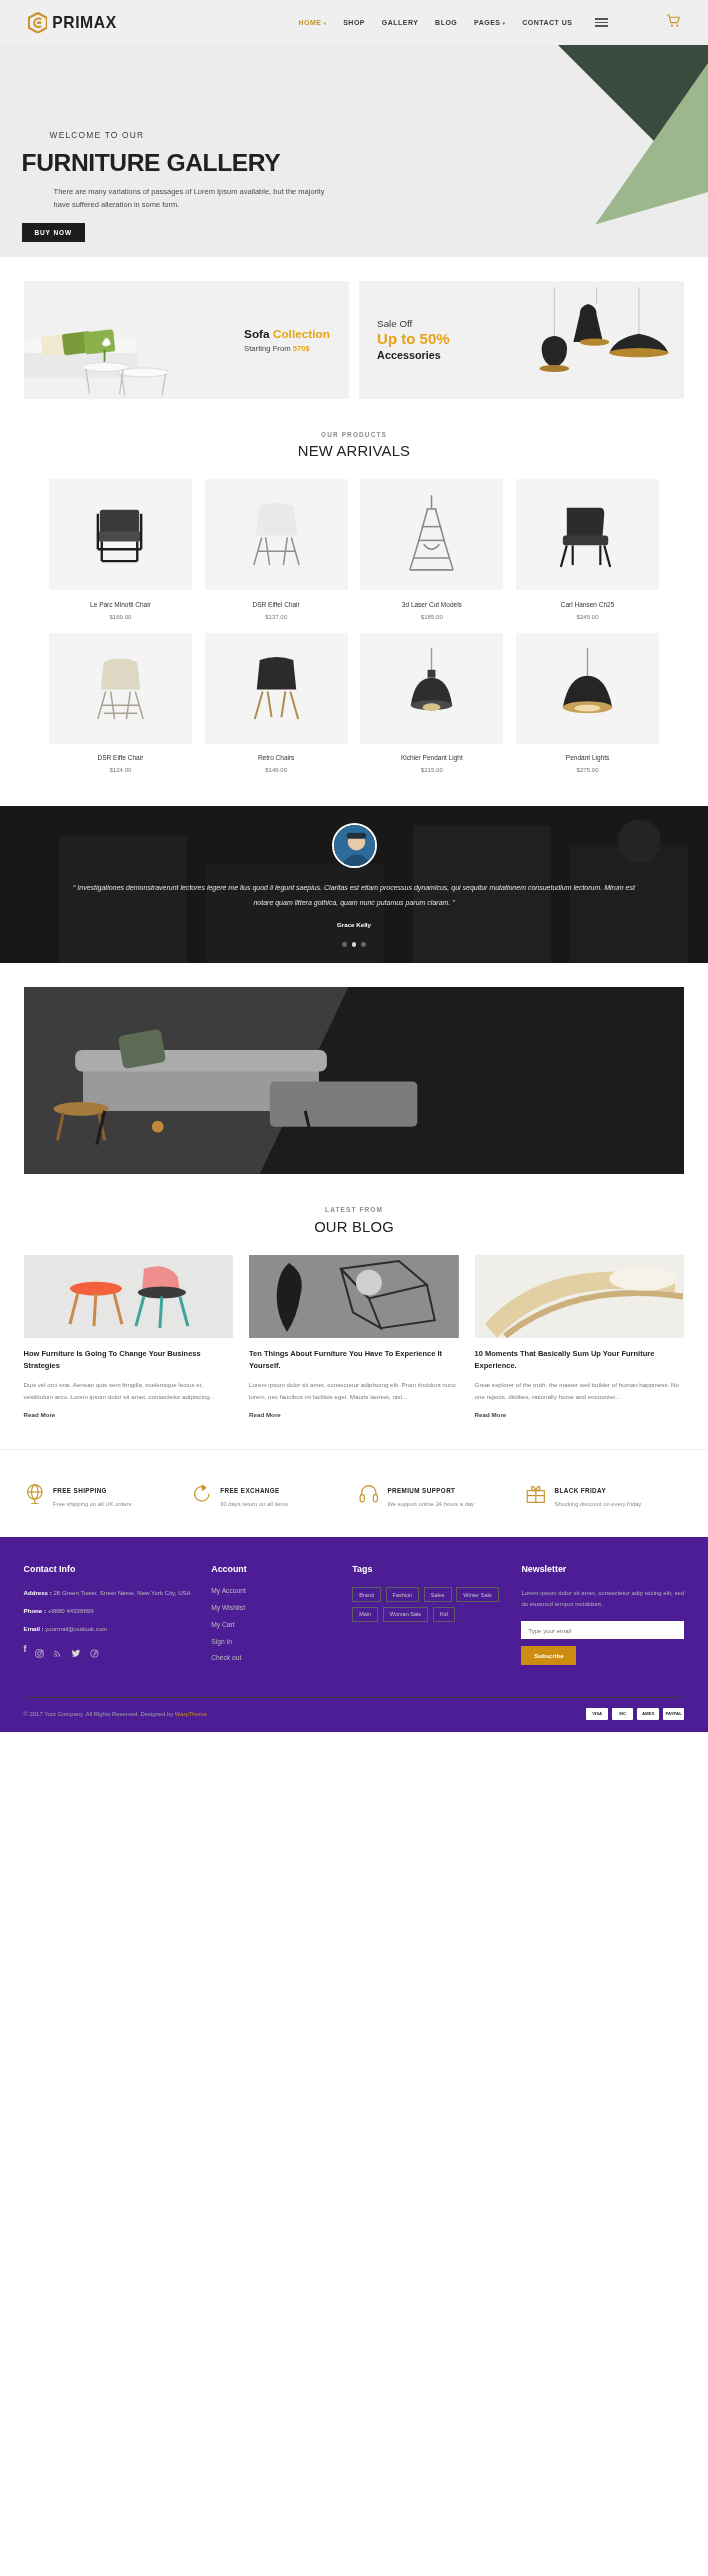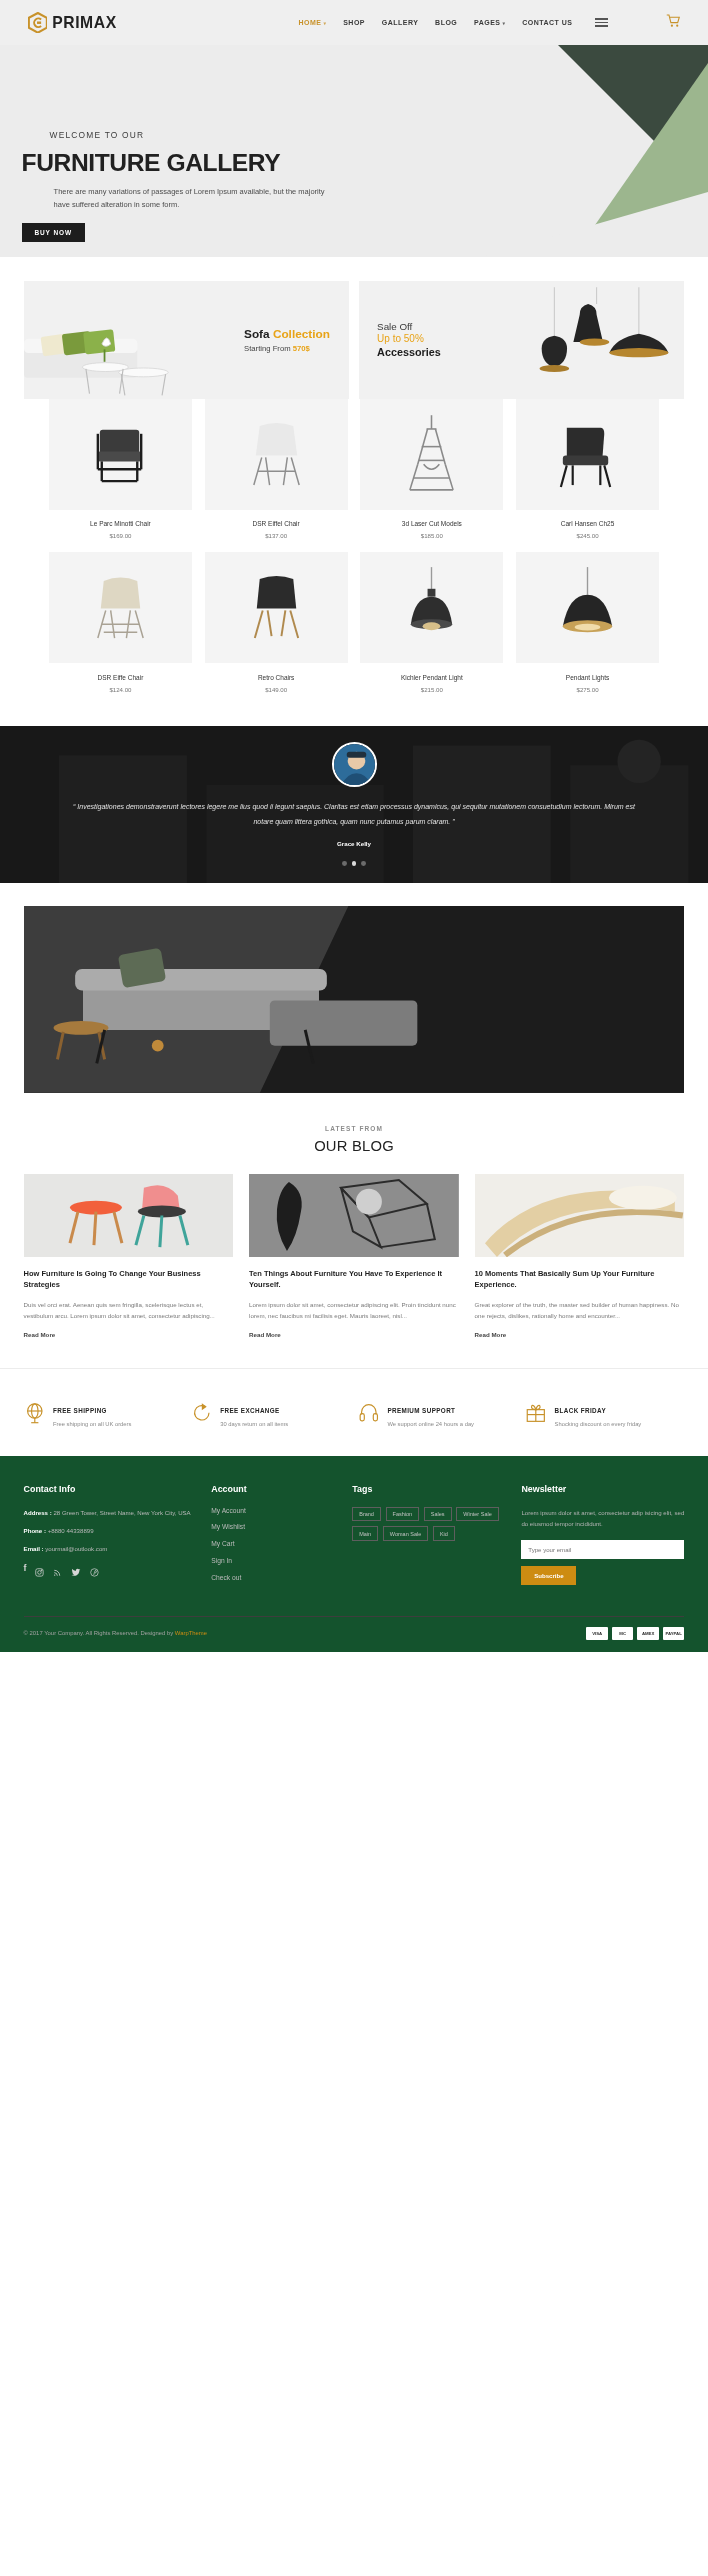--- a/index.html
+++ b/index.html
@@ -61,21 +61,21 @@
   .promos { display:flex; gap:10.8px; padding:23.6px 23.6px 0; }
   .promo { flex:1; height:118px; background:#f1f1f1; position:relative; overflow:hidden; display:flex; }
   .promo-a .art { position:absolute; left:0; bottom:0; width:58%; height:72%; }
   .promo-a .txt { margin-left:auto; align-self:center; padding-right:18.7px; text-align:left; }
   .promo-t1 { font-size:11.8px; font-weight:bold; color:#222; }
   .promo-t1 em { font-style:normal; color:#e8a317; }
   .promo-t2 { font-size:7.7px; color:#444; margin-top:3px; }
   .promo-t2 em { font-style:normal; color:#e8a317; font-weight:bold; }
   .promo-b .txt { align-self:center; padding-left:17.7px; }
   .pb1 { font-size:9.8px; color:#3a3a3a; }
-  .pb2 { font-size:10px; font-weight:normal; color:#e8a317; margin-top:1px; }
+  .pb2 { font-size:15px; font-weight:bold; color:#e8a317; margin-top:1px; }
   .pb3 { font-size:10.8px; font-weight:bold; color:#1d1d1d; margin-top:2px; }
   .promo-b .art { position:absolute; right:5.9px; top:0; width:52%; height:100%; }
 
   
   .sec-head { text-align:center; padding:32px 0 19.7px; }
   .sec-sup { font-size:6.5px; letter-spacing:1.1px; color:#8d8d8d; font-weight:bold; }
   .sec-title { font-size:14.8px; color:#222; margin-top:5.9px; letter-spacing:0.2px; }
 
   
   .prod-grid {
@@ -141,21 +141,21 @@
   .features {
     display:grid; grid-template-columns:repeat(4,1fr); gap:7.9px;
     padding:29.5px 23.6px 29.5px; border-top:1px solid #ececec; margin-top:27.6px;
   }
   .feat { display:flex; gap:7.9px; align-items:center; }
   .feat-ico { width:21.6px; height:21.6px; flex:none; color:#c8922a; }
   .feat-t { font-size:6.3px; font-weight:bold; letter-spacing:0.4px; color:#222; }
   .feat-s { font-size:5.8px; color:#8a8a8a; margin-top:3.9px; }
 
   
-  .footer { background:#14532d; padding:27.6px 23.6px 0; }
+  .footer { background:#4c1d95; padding:27.6px 23.6px 0; }
   .footer-cols { display:grid; grid-template-columns:1.12fr .82fr 1fr 1.05fr; gap:13.8px; }
   .f-head { color:#fff; font-size:8.9px; font-weight:bold; margin-bottom:12.8px; }
   .f-row { font-size:6.1px; color:#b9b9b9; line-height:1.85; margin-bottom:6.9px; }
   .f-row b { color:#fff; font-weight:bold; }
   .f-social { display:flex; gap:8.9px; margin-top:8.9px; color:#d6d6d6; }
   .f-link { display:block; font-size:6.7px; color:#bcbcbc; margin-bottom:9.8px; text-decoration:none; }
   .tags { display:flex; flex-wrap:wrap; gap:4.9px; max-width:148px; }
   .tag {
     border:1px solid #5e5e5e; color:#c3c3c3; font-size:5.5px;
     padding:3.4px 5.9px; text-decoration:none;
@@ -291,20 +291,24 @@
           <ellipse cx="80" cy="52" rx="14" ry="3.4" fill="#b6862f"></ellipse>
           <path d="M30 46 q12 2 12 12 q0 14-12 18 q-12-4-12-18 q0-10 12-12z" fill="#262626" transform="translate(12,0)"></path>
           <ellipse cx="42" cy="77" rx="14" ry="3.4" fill="#a87c2c"></ellipse>
           <path d="M122 44 q22 4 28 18 h-56 q6-14 28-18z" fill="#262626"></path>
           <ellipse cx="122" cy="62" rx="28" ry="4.4" fill="#b6862f"></ellipse>
         </svg>
       </span>
     </div>
   </div>
 
+  <div class="sec-head">
+    <div class="sec-sup">OUR PRODUCTS</div>
+    <div class="sec-title">NEW ARRIVALS</div>
+  </div>
 
   <div class="prod-grid">
     <div class="prod-card">
       <div class="prod-thumb">
         <svg width="69" height="81" viewBox="0 0 70 82">
           <rect x="14" y="16" width="40" height="26" rx="3" fill="#3b3b3b"></rect>
           <rect x="12" y="38" width="44" height="10" rx="2" fill="#4a4a4a"></rect>
           <g stroke="#1d1d1d" stroke-width="2.4" fill="none">
             <path d="M12 20v36"></path>
               <path d="M56 20v36"></path>

